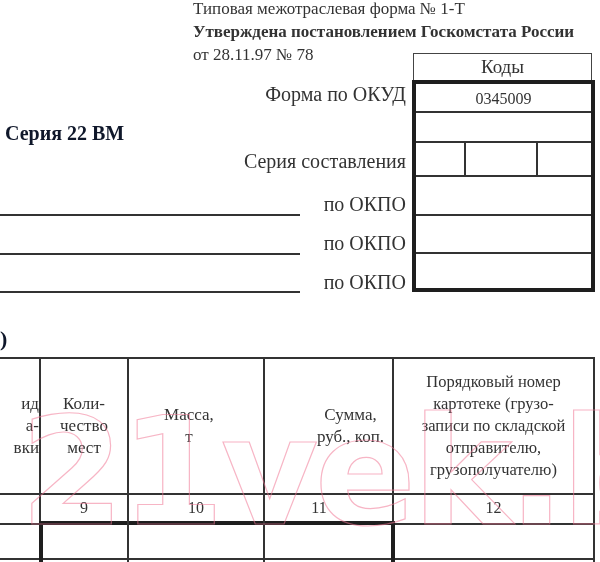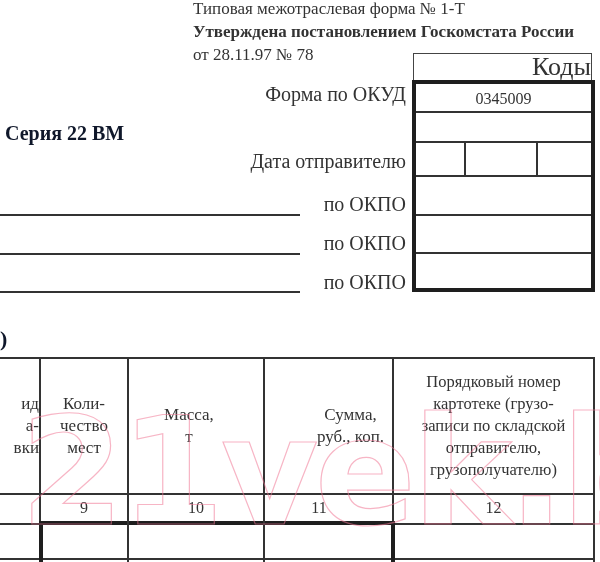--- a/index.html
+++ b/index.html
@@ -22,31 +22,31 @@
 </head>
 <body>
 
 <div class="abs hdr-line" style="left:193px; top:-3px;">Типовая межотраслевая форма № 1-Т</div>
 <div class="abs hdr-line" style="left:193px; top:20px;font-weight:bold;">Утверждена постановлением Госкомстата России</div>
 <div class="abs hdr-line" style="left:193px; top:43px;">от 28.11.97 № 78</div>
 
 <div class="abs series" style="left:5px; top:122px;">Серия 22 ВМ</div>
 
 <div class="abs lbl" style="right:194px; top:83px;">Форма по ОКУД</div>
-<div class="abs lbl" style="right:194px; top:150px;">Дата отправителю</div>
+<div class="abs lbl" style="right:194px; top:150px;">Серия составления</div>
 <div class="abs lbl" style="right:194px; top:193px;">по ОКПО</div>
 <div class="abs lbl" style="right:194px; top:232px;">по ОКПО</div>
 <div class="abs lbl" style="right:194px; top:271px;">по ОКПО</div>
 
 <div class="abs uline" style="left:0; top:214px; width:300px;"></div>
 <div class="abs uline" style="left:0; top:253px; width:300px;"></div>
 <div class="abs uline" style="left:0; top:291px; width:300px;"></div>
 
 <div class="abs" style="left:413px; top:53px; width:179px; height:27px; border:1px solid #444; border-bottom:none; box-sizing:border-box;">
-  <div class="cell-text" style="font-size:26px; line-height:26px;text-align:right;">Коды</div>
+  <div class="cell-text" style="font-size:19px; line-height:26px;">Коды</div>
 </div>
 
 <div class="abs" style="left:412px; top:80px; width:183px; height:212px; border:4px solid #1e1e1e; box-sizing:border-box;"></div>
 
 <div class="abs cell-text" style="left:416px; top:84px; width:175px; height:27px; font-size:16px; line-height:29px;">0345009</div>
 <div class="abs hline" style="left:416px; top:111px; width:175px; height:1.5px;"></div>
 
 <div class="abs" style="left:416px; top:113px; width:175px; height:28px;"></div>
 <div class="abs hline" style="left:416px; top:141px; width:175px; height:1.5px;"></div>
 

